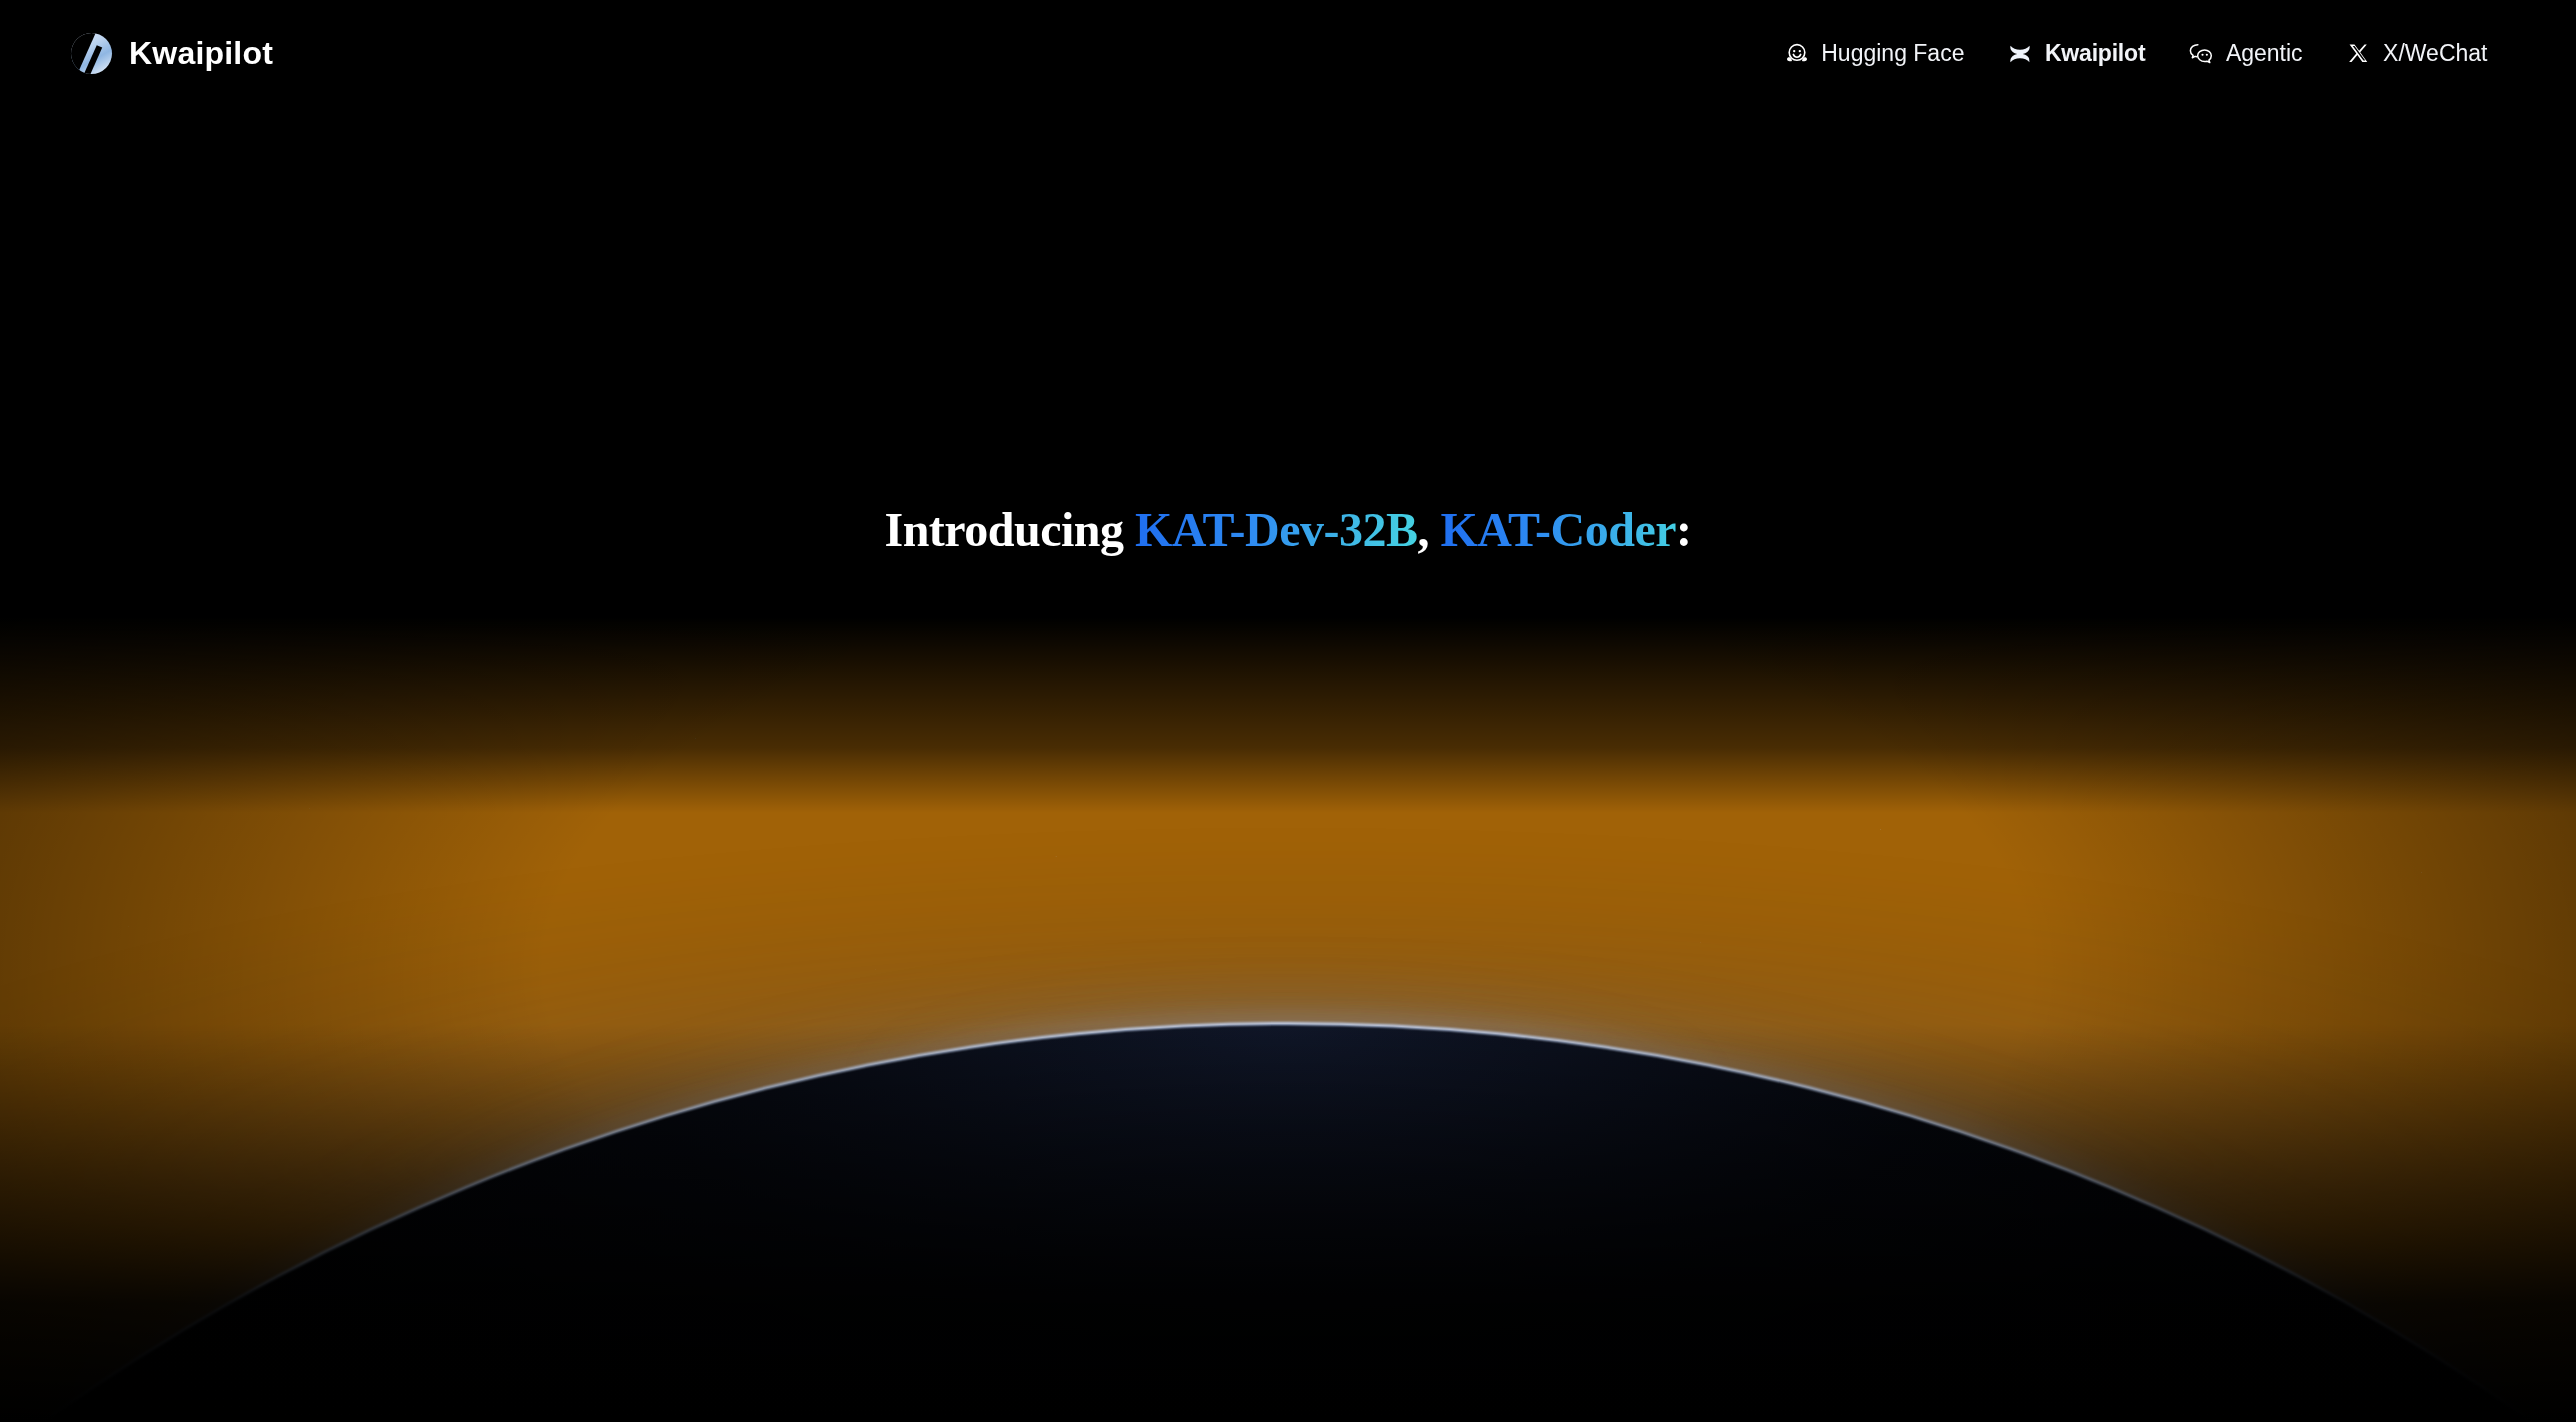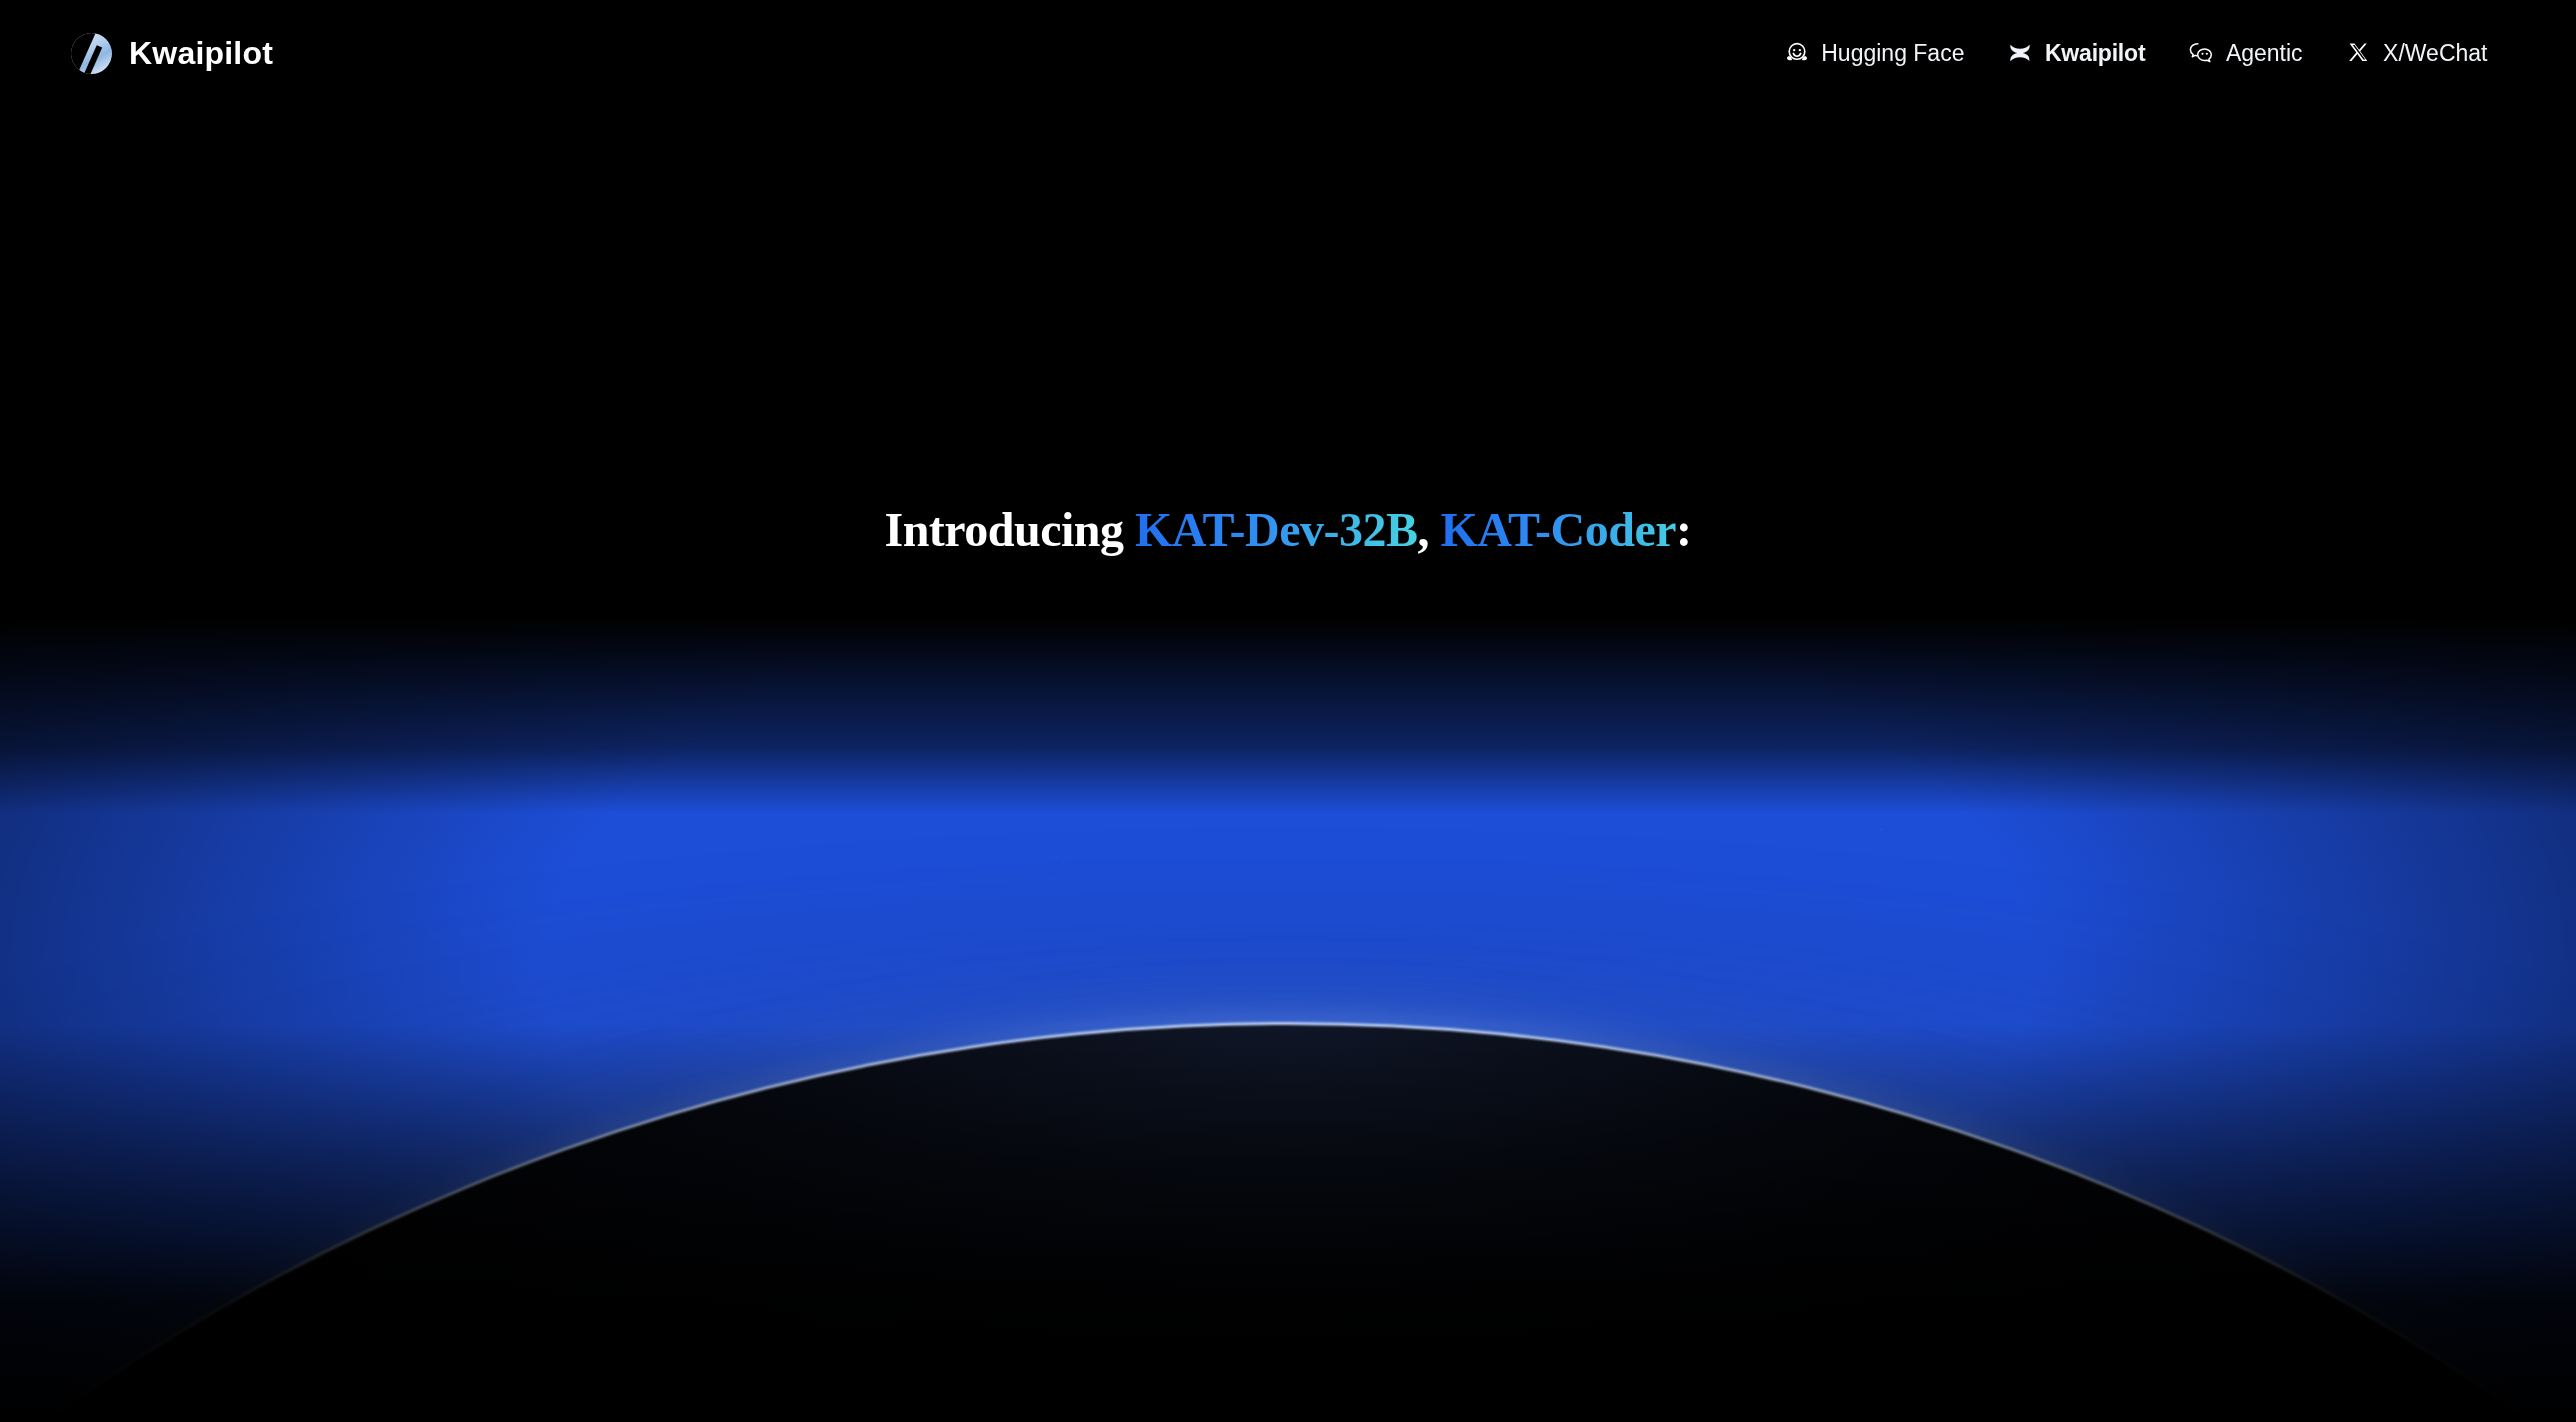--- a/index.html
+++ b/index.html
@@ -4,21 +4,21 @@
 <title>Kwaipilot</title>
 <style>
   * { margin:0; padding:0; box-sizing:border-box; }
   html, body {
     width:2576px; height:1423px;
     background:#000; overflow:hidden;
     font-family:"Liberation Sans", sans-serif;
     -webkit-font-smoothing:antialiased;
   }
 
-  .page { position:relative; width:2576px; height:1423px; background:#1d4ed8; overflow:hidden; }
+  .page { position:relative; width:2576px; height:1423px; background:#a16207; overflow:hidden; }
 
   
   .bg { position:absolute; inset:0; overflow:hidden; z-index:0; }
 
   
   .stars {
     position:absolute; left:0; right:0; top:690px; height:537px;
     opacity:.5;
     background-image:
       radial-gradient(1.2px 1.2px at 12% 22%, rgba(190,205,230,.55), transparent 60%),
@@ -149,21 +149,21 @@
     left:46%; top:30%; width:15%; height:78%;
     background:#000; transform:rotate(24deg);
   }
   .brand-name {
     color:#fff; font-size:32px; font-weight:600; letter-spacing:0.2px;
     white-space:nowrap;
   }
 
   .nav { display:flex; align-items:center; gap:0; }
   .nav-item {
-    display:flex; align-items:flex-start; gap:11.5px;
+    display:flex; align-items:center; gap:11.5px;
     padding:7.7px 21.5px;
     color:#f2f4f8; font-size:23px; font-weight:400;
     white-space:nowrap; cursor:pointer; text-decoration:none;
     border-radius:7.7px;
   }
   .nav-item.bold .nav-label { font-weight:700; letter-spacing:-0.2px; }
   .nav-ico { width:26px; height:26px; flex:0 0 auto; display:block; }
 
   
   .hero {

